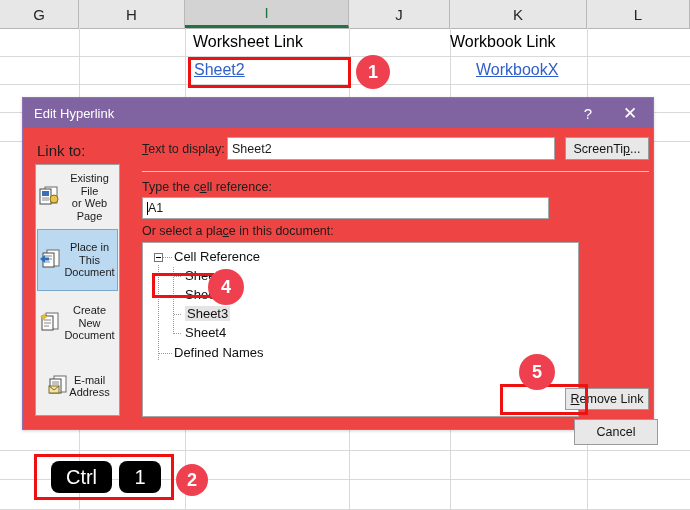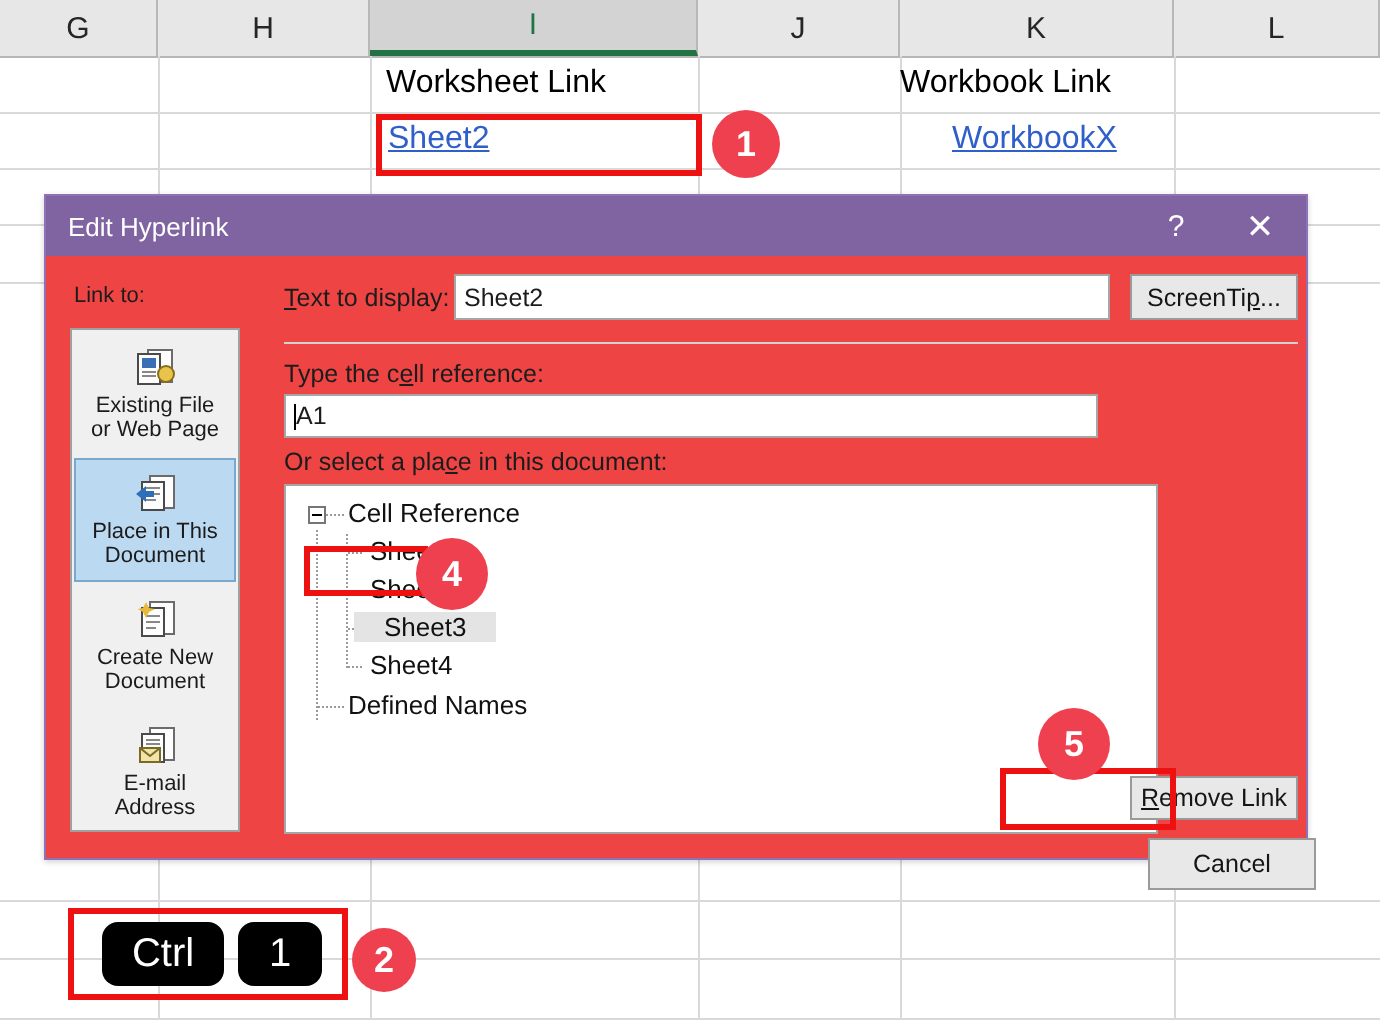--- a/index.html
+++ b/index.html
@@ -146,37 +146,37 @@
     font-size: 15px;
   }
   .title-btn.help { right: 48px; }
   .title-btn.close { right: 6px; font-size: 17px; }
 
   .dlg-body { position: relative; height: 302px; }
 
   .link-to-label {
     position: absolute;
     left: 14px; top: 14px;
-    font-size: 11px;
+    font-size: 15px;
     color: #1c1c1c;
   }
 
   .side-panel {
     position: absolute;
     left: 12px; top: 36px;
     width: 85px; height: 252px;
     background: #f0f0f0;
     border: 1px solid #a0a0a0;
     box-sizing: border-box;
   }
   .side-item {
     position: relative;
     height: 62px;
     display: flex;
-    flex-direction: column;
+    flex-direction: row;
     align-items: center;
     justify-content: center;
     box-sizing: border-box;
     margin: 1px 1px;
   }
   .side-item.selected {
     background: #bcd9f2;
     border: 1px solid #7aa8cd;
   }
   .side-ico {
@@ -454,21 +454,21 @@
 
         <div class="dotv" style="left:30px; top:24px; height:68px"></div>
 
         <div class="doth" style="left:31px; top:33px; width:8px"></div>
         <div class="tree-node" style="left:42px; top:25px">Sheet1</div>
 
         <div class="doth" style="left:31px; top:52px; width:8px"></div>
         <div class="tree-node" style="left:42px; top:44px">Sheet2</div>
 
         <div class="doth" style="left:31px; top:71px; width:8px"></div>
-        <div class="tree-node sel" style="left:34px; top:63px; padding:0 15px">Sheet3</div>
+        <div class="tree-node sel" style="left:42px; top:63px; padding:0 2px">Sheet3</div>
 
         <div class="doth" style="left:31px; top:90px; width:8px"></div>
         <div class="tree-node" style="left:42px; top:82px">Sheet4</div>
 
         <div class="doth" style="left:16px; top:110px; width:13px"></div>
         <div class="tree-node" style="left:31px; top:102px">Defined Names</div>
       </div>
 
       <div class="btn" style="left:542px; top:260px; width:84px; height:22px">
         <span><u class="acc">R</u>emove Link</span>

